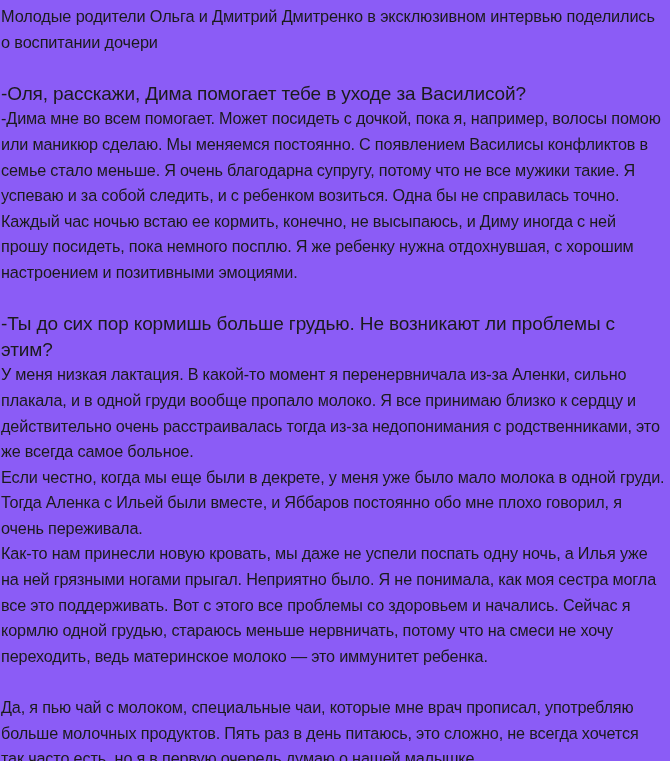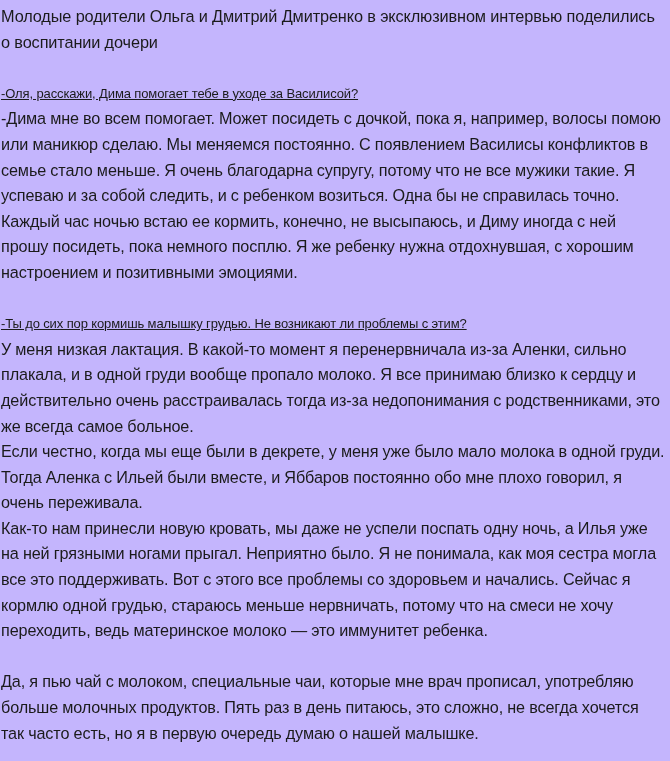--- a/index.html
+++ b/index.html
@@ -11,21 +11,21 @@
     width: 670px;
     height: 761px;
     overflow: hidden;
     font-family: "Liberation Sans", "DejaVu Sans", sans-serif;
     color: #1a1a1a;
     -webkit-font-smoothing: antialiased;
   }
   #page {
     width: 670px;
     height: 761px;
-    background: #c4b5fd;
+    background: #8b5cf6;
     position: relative;
     box-sizing: border-box;
     padding: 4px 2px 0 1px;
   }
   .block {
     margin: 0;
     padding: 0;
   }
   .para {
     font-size: 16.3px;
@@ -47,25 +47,24 @@
     margin: 0;
     padding: 0;
     font-weight: 400;
   }
   .spacer-line {
     height: 25.6px;
     line-height: 25.6px;
     font-size: 16.3px;
   }
   .q-line {
-    font-size: 13px;
+    font-size: 19px;
     line-height: 25.6px;
     letter-spacing: -0.12px;
     color: #1b1b1b;
-    text-decoration: underline;
   }
 </style>
 </head>
 <body>
 
 <div id="page">
 
   <div class="block">
     <div class="heading">Молодые родители Ольга и Дмитрий Дмитренко в эксклюзивном интервью поделились о воспитании дочери</div>
   </div>
@@ -73,21 +72,21 @@
   <div class="spacer-line">&nbsp;</div>
 
   <div class="block">
     <div class="q-line">-Оля, расскажи, Дима помогает тебе в уходе за Василисой?</div>
     <div class="para">-Дима мне во всем помогает. Может посидеть с дочкой, пока я, например, волосы помою или маникюр сделаю. Мы меняемся постоянно. С появлением Василисы конфликтов в семье стало меньше. Я очень благодарна супругу, потому что не все мужики такие. Я успеваю и за собой следить, и с ребенком возиться. Одна бы не справилась точно. Каждый час ночью встаю ее кормить, конечно, не высыпаюсь, и Диму иногда с ней прошу посидеть, пока немного посплю. Я же ребенку нужна отдохнувшая, с хорошим настроением и позитивными эмоциями.</div>
   </div>
 
   <div class="spacer-line">&nbsp;</div>
 
   <div class="block">
-    <div class="q-line">-Ты до сих пор кормишь малышку грудью. Не возникают ли проблемы с этим?</div>
+    <div class="q-line">-Ты до сих пор кормишь больше грудью. Не возникают ли проблемы с этим?</div>
     <div class="para">У меня низкая лактация. В какой-то момент я перенервничала из-за Аленки, сильно плакала, и в одной груди вообще пропало молоко. Я все принимаю близко к сердцу и действительно очень расстраивалась тогда из-за недопонимания с родственниками, это же всегда самое больное.</div>
     <div class="para">Если честно, когда мы еще были в декрете, у меня уже было мало молока в одной груди. Тогда Аленка с Ильей были вместе, и Яббаров постоянно обо мне плохо говорил, я очень переживала.</div>
     <div class="para">Как-то нам принесли новую кровать, мы даже не успели поспать одну ночь, а Илья уже на ней грязными ногами прыгал. Неприятно было. Я не понимала, как моя сестра могла все это поддерживать. Вот с этого все проблемы со здоровьем и начались. Сейчас я кормлю одной грудью, стараюсь меньше нервничать, потому что на смеси не хочу переходить, ведь материнское молоко — это иммунитет ребенка.</div>
   </div>
 
   <div class="spacer-line">&nbsp;</div>
 
   <div class="block">
     <div class="para">Да, я пью чай с молоком, специальные чаи, которые мне врач прописал, употребляю больше молочных продуктов. Пять раз в день питаюсь, это сложно, не всегда хочется так часто есть, но я в первую очередь думаю о нашей малышке.</div>
   </div>

